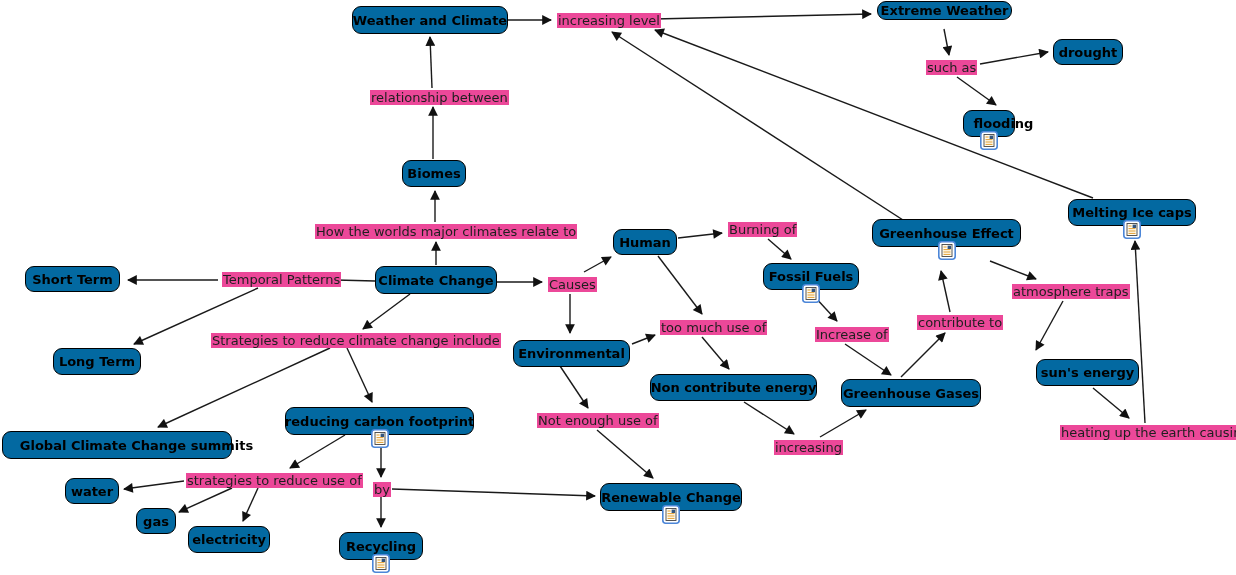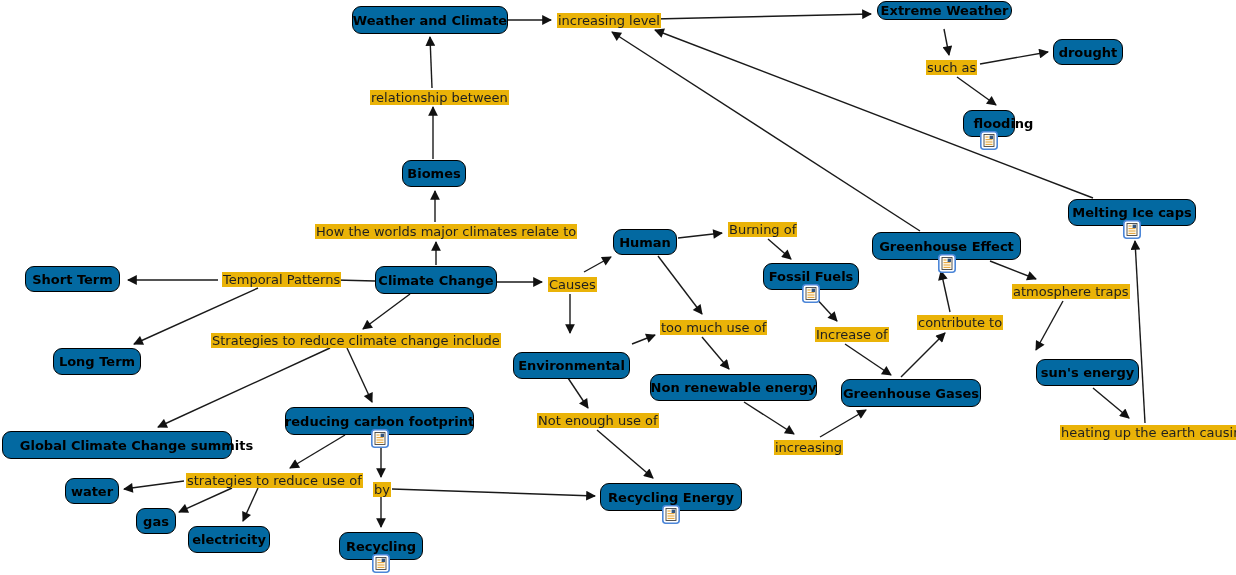--- a/index.html
+++ b/index.html
@@ -19,21 +19,21 @@
     border-radius:9px;
     display:flex;align-items:center;justify-content:center;
     font-weight:bold;font-size:13px;color:#000;
     white-space:nowrap;
     z-index:2;
   }
   .phrase{
     position:absolute;
     font-size:13px;color:#1f1f1f;
     white-space:nowrap;
-    background:#eab308;
+    background:#ec4899;
     line-height:15px;
     z-index:1;
     padding:0 1px;
   }
   .res-icon{
     position:absolute;
     left:50%;bottom:-14px;
     transform:translateX(-50%);
     width:18px;height:19px;
     z-index:3;
@@ -158,21 +158,21 @@
           <rect x="0.8" y="0.8" width="16.4" height="17.4" rx="3" fill="#ffffff" stroke="#4c86d8" stroke-width="1.6"></rect>
           <rect x="4" y="3.5" width="10" height="12" fill="#fffdf2" stroke="#444" stroke-width="0.9"></rect>
           <rect x="9.6" y="4.6" width="3.4" height="3.4" fill="#33557f"></rect>
           <line x1="5.5" y1="6" x2="8.6" y2="6" stroke="#e5a43c" stroke-width="1.1"></line>
           <line x1="5.5" y1="8.6" x2="12.5" y2="8.6" stroke="#e5a43c" stroke-width="1.1"></line>
           <line x1="5.5" y1="11" x2="12.5" y2="11" stroke="#e5a43c" stroke-width="1.1"></line>
           <line x1="5.5" y1="13.4" x2="12.5" y2="13.4" stroke="#e5a43c" stroke-width="1.1"></line>
         </svg></span>
     </div>
     <div class="node" style="left: 600px; top: 483px; width: 142px; height: 28px;">
-      <span>Recycling Energy</span>
+      <span>Renewable Change</span>
       <span class="res-icon"><svg width="18" height="19" viewBox="0 0 18 19" xmlns="http://www.w3.org/2000/svg">
           <rect x="0.8" y="0.8" width="16.4" height="17.4" rx="3" fill="#ffffff" stroke="#4c86d8" stroke-width="1.6"></rect>
           <rect x="4" y="3.5" width="10" height="12" fill="#fffdf2" stroke="#444" stroke-width="0.9"></rect>
           <rect x="9.6" y="4.6" width="3.4" height="3.4" fill="#33557f"></rect>
           <line x1="5.5" y1="6" x2="8.6" y2="6" stroke="#e5a43c" stroke-width="1.1"></line>
           <line x1="5.5" y1="8.6" x2="12.5" y2="8.6" stroke="#e5a43c" stroke-width="1.1"></line>
           <line x1="5.5" y1="11" x2="12.5" y2="11" stroke="#e5a43c" stroke-width="1.1"></line>
           <line x1="5.5" y1="13.4" x2="12.5" y2="13.4" stroke="#e5a43c" stroke-width="1.1"></line>
         </svg></span>
     </div>
@@ -184,30 +184,30 @@
       <span class="res-icon"><svg width="18" height="19" viewBox="0 0 18 19" xmlns="http://www.w3.org/2000/svg">
           <rect x="0.8" y="0.8" width="16.4" height="17.4" rx="3" fill="#ffffff" stroke="#4c86d8" stroke-width="1.6"></rect>
           <rect x="4" y="3.5" width="10" height="12" fill="#fffdf2" stroke="#444" stroke-width="0.9"></rect>
           <rect x="9.6" y="4.6" width="3.4" height="3.4" fill="#33557f"></rect>
           <line x1="5.5" y1="6" x2="8.6" y2="6" stroke="#e5a43c" stroke-width="1.1"></line>
           <line x1="5.5" y1="8.6" x2="12.5" y2="8.6" stroke="#e5a43c" stroke-width="1.1"></line>
           <line x1="5.5" y1="11" x2="12.5" y2="11" stroke="#e5a43c" stroke-width="1.1"></line>
           <line x1="5.5" y1="13.4" x2="12.5" y2="13.4" stroke="#e5a43c" stroke-width="1.1"></line>
         </svg></span>
     </div>
-    <div class="node" style="left: 513px; top: 352px; width: 117px; height: 27px;">
+    <div class="node" style="left: 513px; top: 340px; width: 117px; height: 27px;">
       <span>Environmental</span>
     </div>
     <div class="node" style="left: 650px; top: 374px; width: 167px; height: 27px;">
-      <span>Non renewable energy</span>
+      <span>Non contribute energy</span>
     </div>
     <div class="node" style="left: 841px; top: 379px; width: 140px; height: 28px;">
       <span>Greenhouse Gases</span>
     </div>
-    <div class="node" style="left: 872px; top: 232px; width: 149px; height: 28px;">
+    <div class="node" style="left: 872px; top: 219px; width: 149px; height: 28px;">
       <span>Greenhouse Effect</span>
       <span class="res-icon"><svg width="18" height="19" viewBox="0 0 18 19" xmlns="http://www.w3.org/2000/svg">
           <rect x="0.8" y="0.8" width="16.4" height="17.4" rx="3" fill="#ffffff" stroke="#4c86d8" stroke-width="1.6"></rect>
           <rect x="4" y="3.5" width="10" height="12" fill="#fffdf2" stroke="#444" stroke-width="0.9"></rect>
           <rect x="9.6" y="4.6" width="3.4" height="3.4" fill="#33557f"></rect>
           <line x1="5.5" y1="6" x2="8.6" y2="6" stroke="#e5a43c" stroke-width="1.1"></line>
           <line x1="5.5" y1="8.6" x2="12.5" y2="8.6" stroke="#e5a43c" stroke-width="1.1"></line>
           <line x1="5.5" y1="11" x2="12.5" y2="11" stroke="#e5a43c" stroke-width="1.1"></line>
           <line x1="5.5" y1="13.4" x2="12.5" y2="13.4" stroke="#e5a43c" stroke-width="1.1"></line>
         </svg></span>

